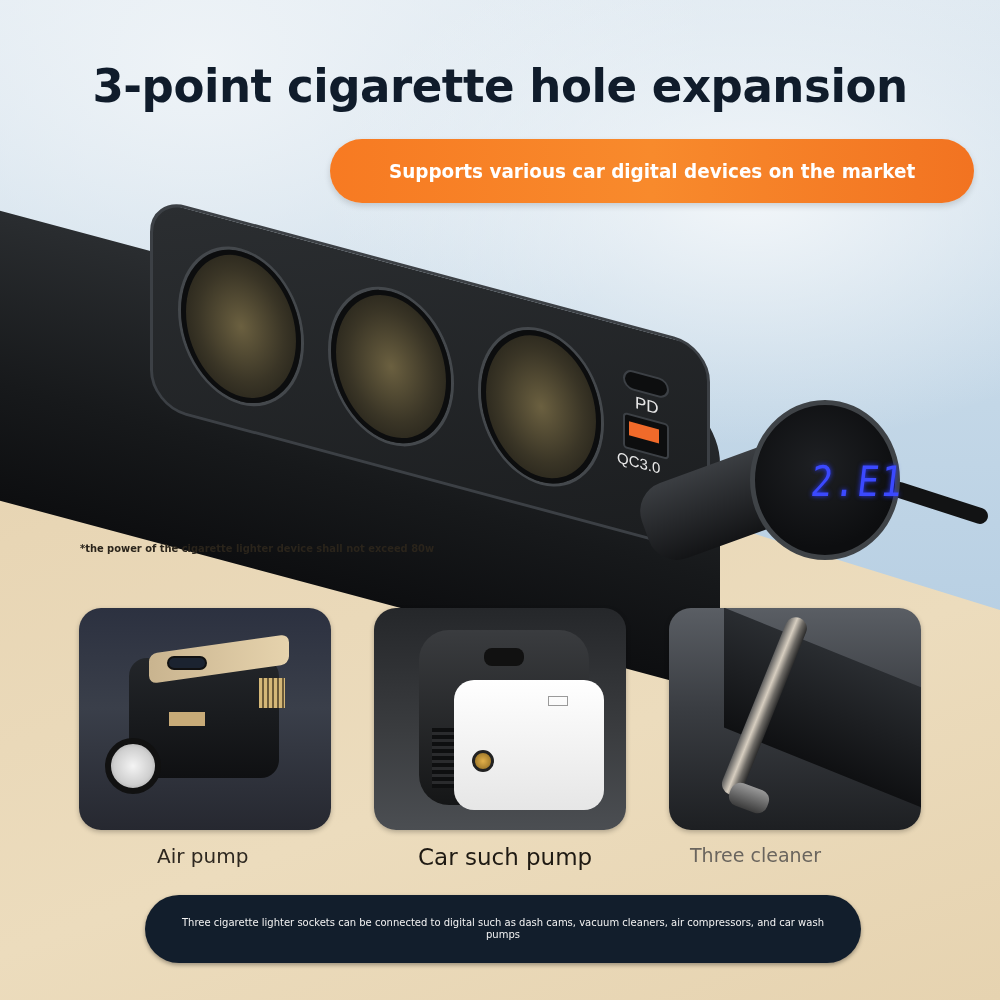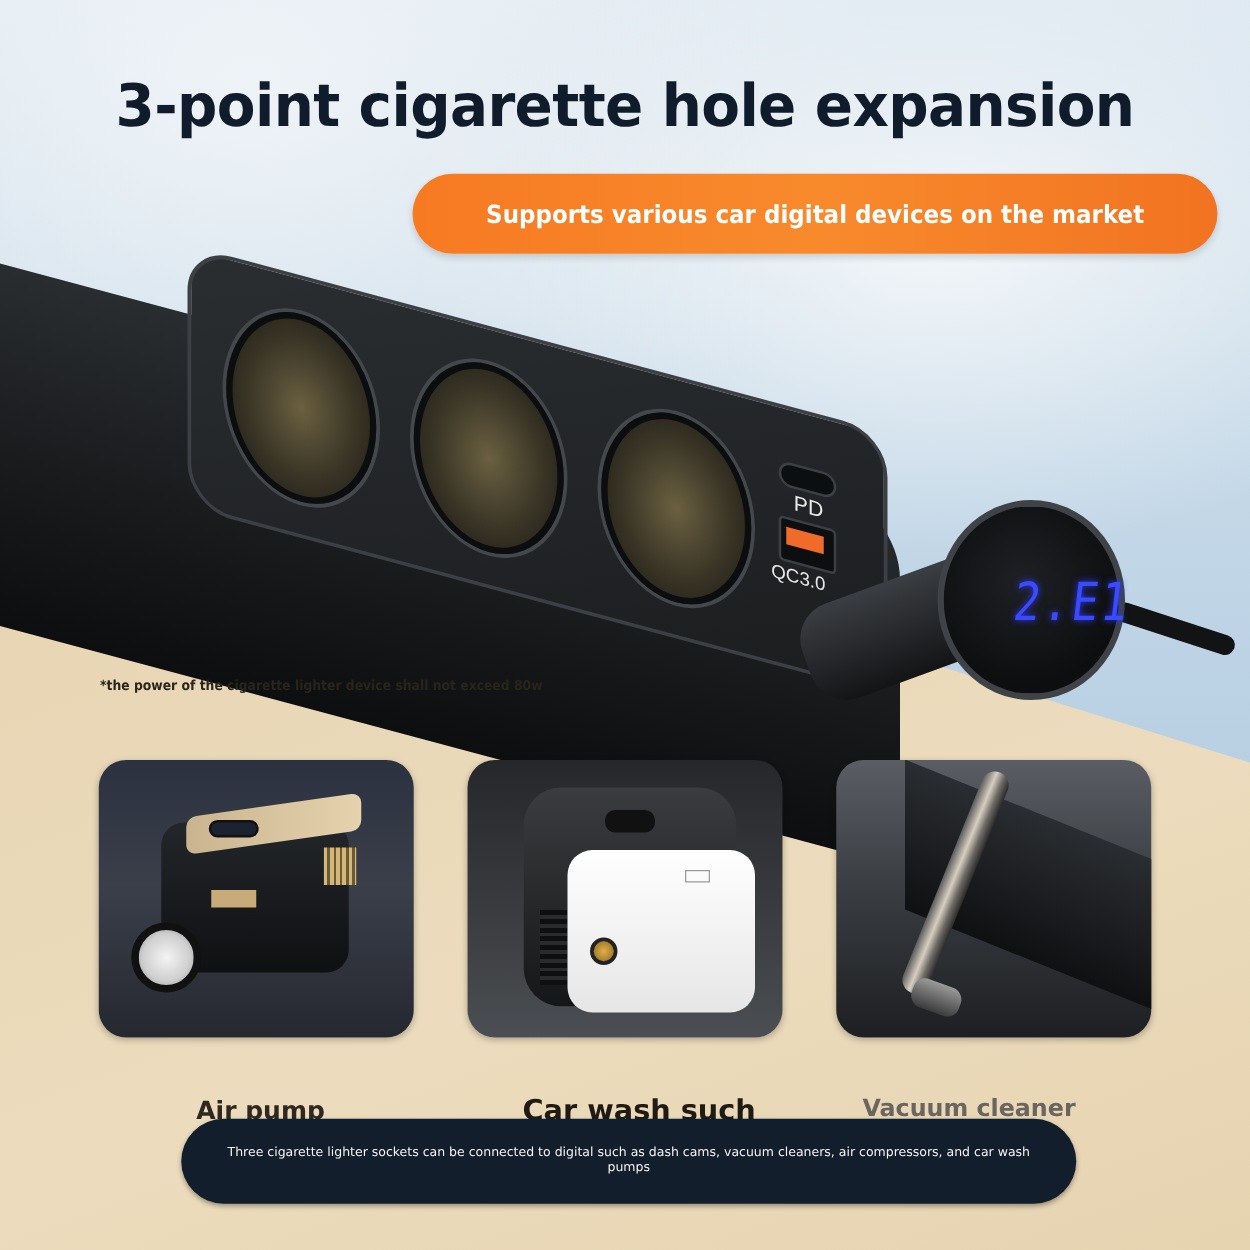--- a/index.html
+++ b/index.html
@@ -75,21 +75,21 @@
   .cw-front { position:absolute; left:80px; top:72px; width:150px; height:130px; border-radius:20px; background:linear-gradient(180deg,#ffffff,#e6e6e6); }
   .cw-nozzle { position:absolute; left:98px; top:142px; width:22px; height:22px; border-radius:50%; background:radial-gradient(circle,#e2b04a,#8c6820); border:3px solid #222; }
   .cw-badge { position:absolute; left:174px; top:88px; width:20px; height:10px; border:1px solid #9a9a9a; }
   .cw-vents { position:absolute; left:58px; top:120px; width:22px; height:60px; background:repeating-linear-gradient(0deg,#0e0f10 0 4px,#2a2b2d 4px 7px); }
 
   
   .vc-block { position:absolute; left:55px; top:40px; width:200px; height:120px; background:linear-gradient(180deg,#2a2d31,#0f1012); transform:skewY(22deg); }
   .vc-tube { position:absolute; left:120px; top:10px; width:22px; height:190px; border-radius:11px; background:linear-gradient(90deg,#5c5c5c,#d7cec0 40%,#6d6a65 70%,#2a2a2a); transform:rotate(22deg); transform-origin:50% 0; }
   .vc-foot { position:absolute; left:60px; top:178px; width:40px; height:24px; border-radius:10px; background:linear-gradient(180deg,#9a9a9a,#3b3b3b); transform:rotate(20deg); }
 
-  .card-label { position:absolute; top:876px; font-weight:bold; white-space:nowrap; }
+  .card-label { position:absolute; top:844px; font-weight:normal; white-space:nowrap; }
   .lbl1 { left:157px; font-size:20px; color:#2e2820; }
   .lbl2 { left:418px; font-size:23px; color:#1f1a13; }
   .lbl3 { left:690px; font-size:19px; color:#6a655e; }
 
   .footer { position:absolute; left:145px; top:895px; width:716px; height:68px; border-radius:34px;
     background:#121e2c; box-shadow:0 2px 4px rgba(0,0,0,0.35);
     display:flex; align-items:center; justify-content:center; padding:0 30px; }
   .footer span { color:#f2f2f2; font-size:10px; text-align:center; line-height:12px; }
 </style>
 </head>
@@ -149,18 +149,18 @@
 </div>
 <div class="card card3">
   <div>
     <div class="vc-block"></div>
     <div class="vc-tube"></div>
     <div class="vc-foot"></div>
   </div>
 </div>
 
 <div class="card-label lbl1">Air pump</div>
-<div class="card-label lbl2">Car wash such</div>
-<div class="card-label lbl3">Vacuum cleaner</div>
+<div class="card-label lbl2">Car such pump</div>
+<div class="card-label lbl3">Three cleaner</div>
 
 <div class="footer">
   <span>Three cigarette lighter sockets can be connected to digital such as dash cams, vacuum cleaners, air compressors, and car wash pumps</span>
 </div>
 
 </body></html>

